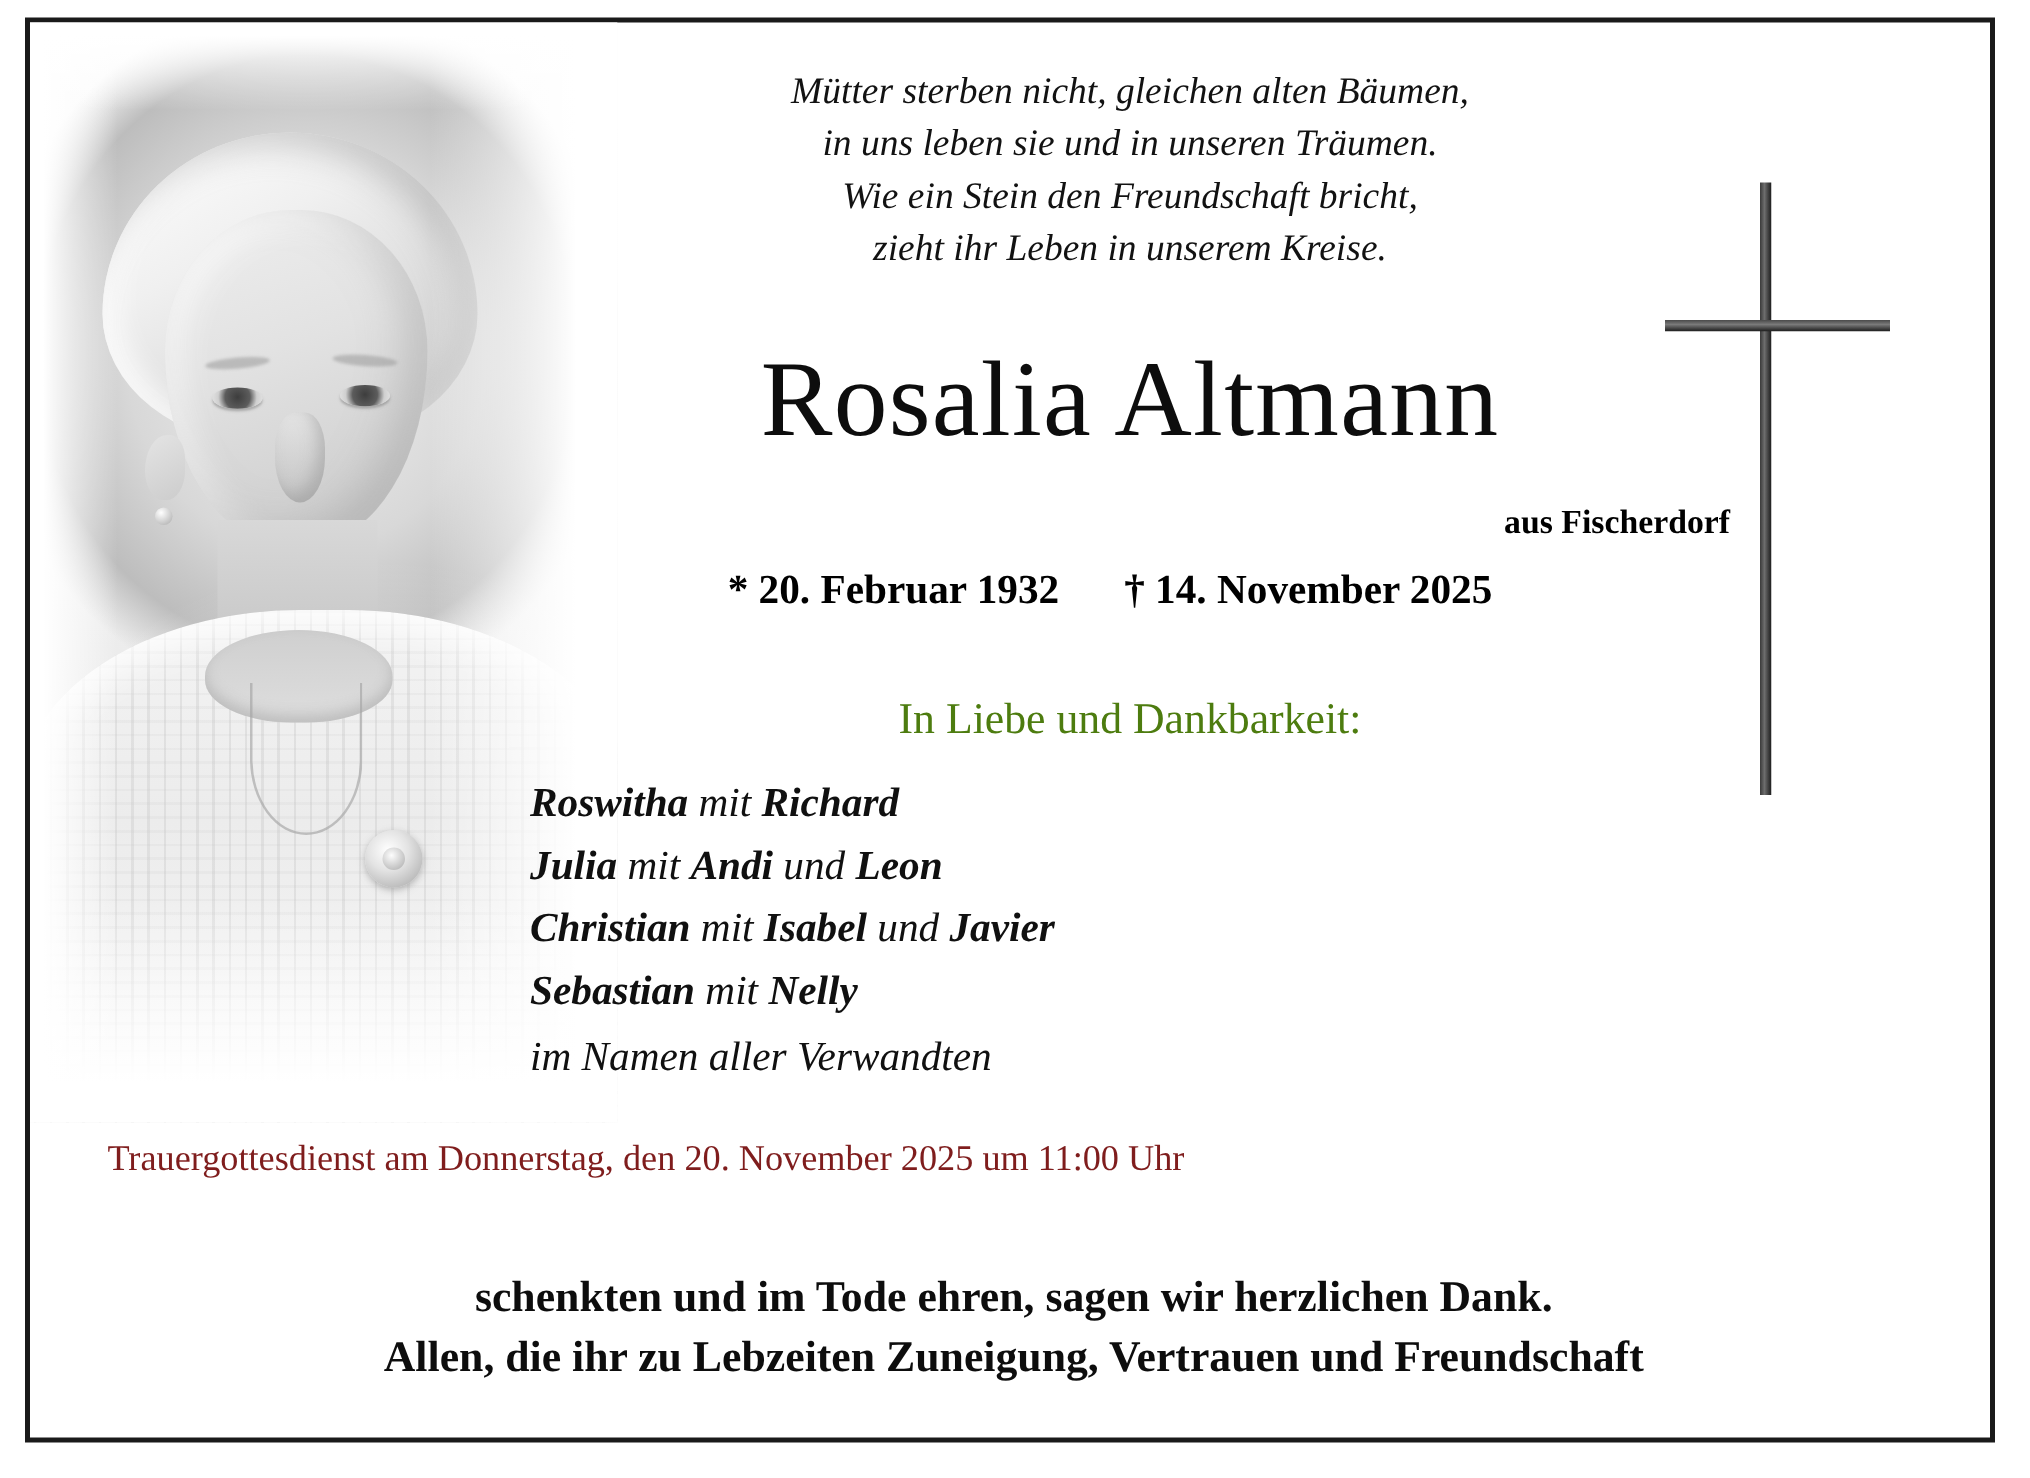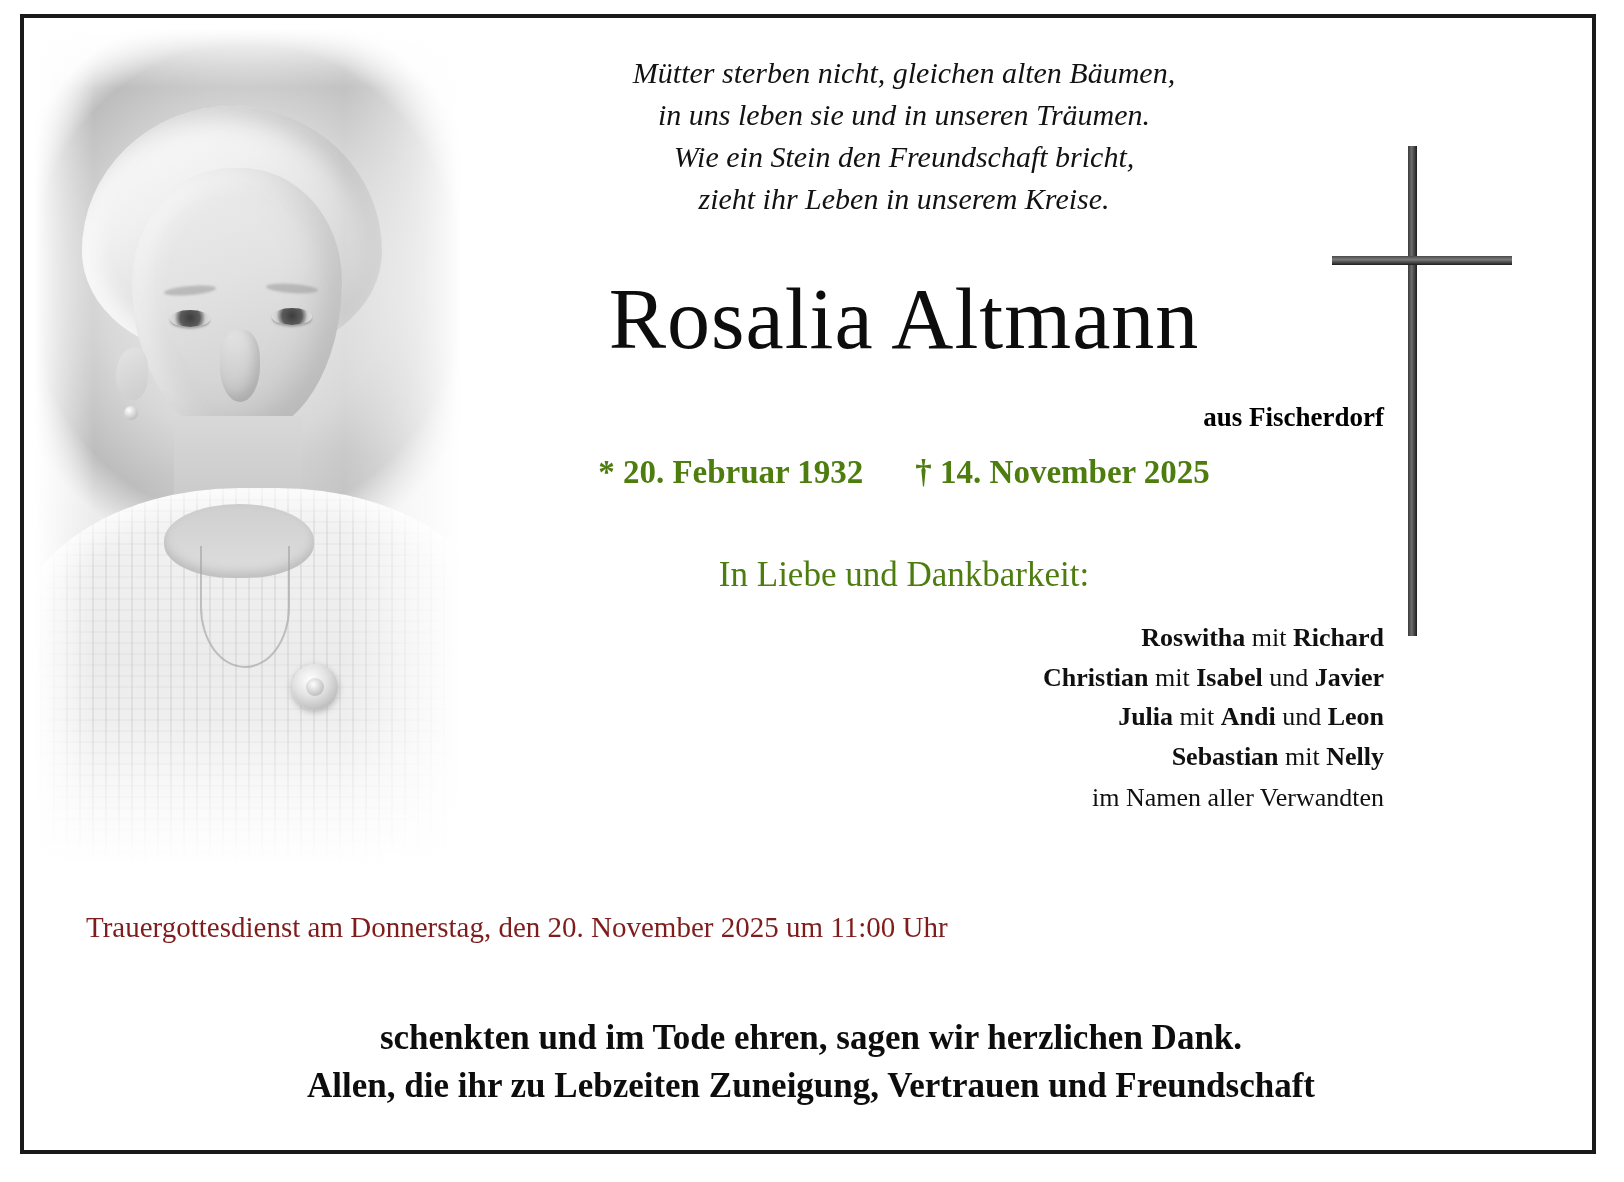--- a/index.html
+++ b/index.html
@@ -273,47 +273,48 @@
     left: 400px;
     top: 384px;
     width: 960px;
     text-align: right;
     font-size: 27px;
     font-weight: bold;
     color: #000000;
   }
   .dates {
     position: absolute;
-    left: 400px;
+    left: 384px;
     top: 436px;
     width: 960px;
     text-align: center;
     font-size: 33px;
     font-weight: bold;
-    color: #4d7c0f;
+    color: #000000;
   }
   .dates .gap { display: inline-block; width: 52px; }
   .dedication {
     position: absolute;
     left: 400px;
     top: 537px;
     width: 960px;
     text-align: center;
     font-size: 35px;
     color: #4d7c0f;
   }
   .family {
     position: absolute;
     left: 400px;
     top: 600px;
     width: 960px;
-    text-align: right;
-    font-size: 26px;
+    text-align: left;
+    font-size: 33px;
     line-height: 1.52;
     color: #101010;
+    font-style: italic;
   }
   .family .b { font-weight: bold; }
   .family .closing { display: block; margin-top: 2px; }
   .service {
     position: absolute;
     left: 62px;
     top: 890px;
     width: 1450px;
     text-align: left;
     font-size: 29px;
@@ -381,24 +382,24 @@
       <span>* 20. Februar 1932</span><span class="gap"></span><span>† 14. November 2025</span>
     </div>
 
     <div class="dedication">In Liebe und Dankbarkeit:</div>
 
     <div class="family">
       <div>
         <span class="b">Roswitha</span><span> mit </span><span class="b">Richard</span>
       </div>
       <div>
-        <span class="b">Christian</span><span> mit </span><span class="b">Isabel</span><span> und </span><span class="b">Javier</span>
+        <span class="b">Julia</span><span> mit </span><span class="b">Andi</span><span> und </span><span class="b">Leon</span>
       </div>
       <div>
-        <span class="b">Julia</span><span> mit </span><span class="b">Andi</span><span> und </span><span class="b">Leon</span>
+        <span class="b">Christian</span><span> mit </span><span class="b">Isabel</span><span> und </span><span class="b">Javier</span>
       </div>
       <div>
         <span class="b">Sebastian</span><span> mit </span><span class="b">Nelly</span>
       </div>
       <span class="closing">im Namen aller Verwandten</span>
     </div>
 
     <div class="service">
       <div>Trauergottesdienst am Donnerstag, den 20. November 2025 um 11:00 Uhr</div>
     </div>

